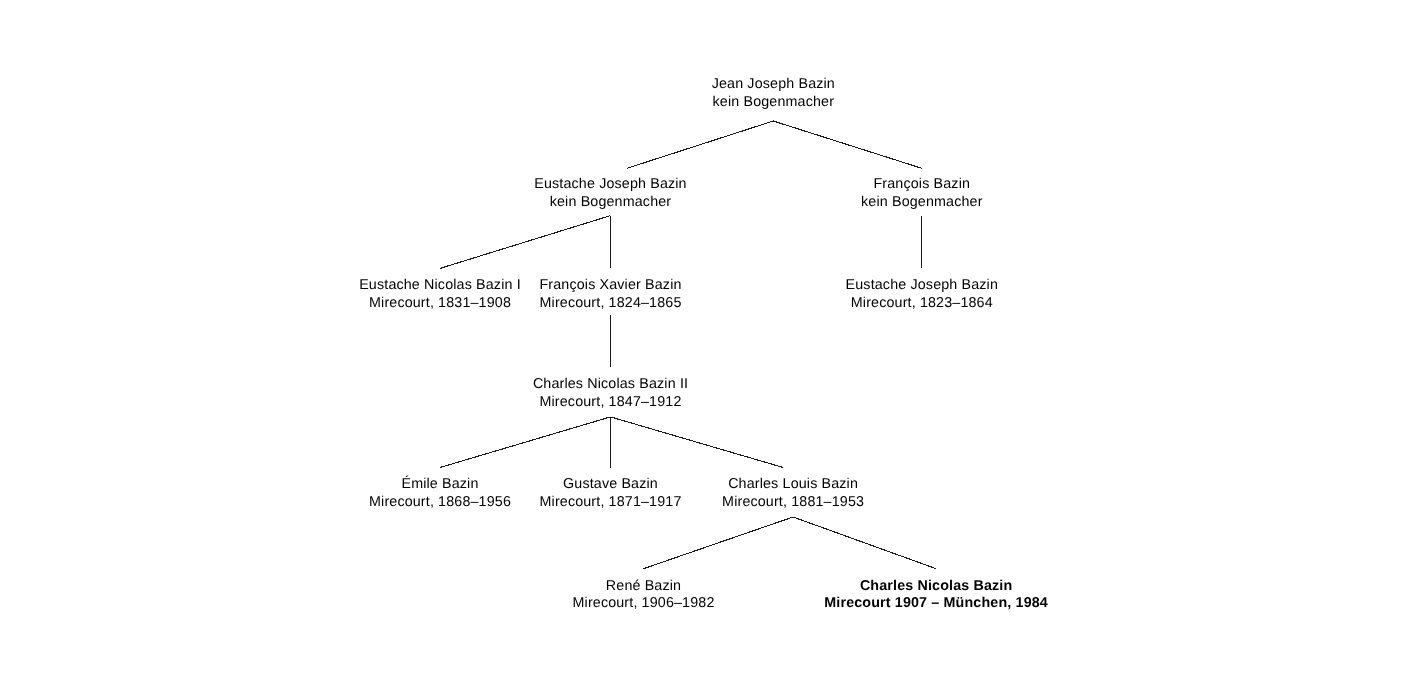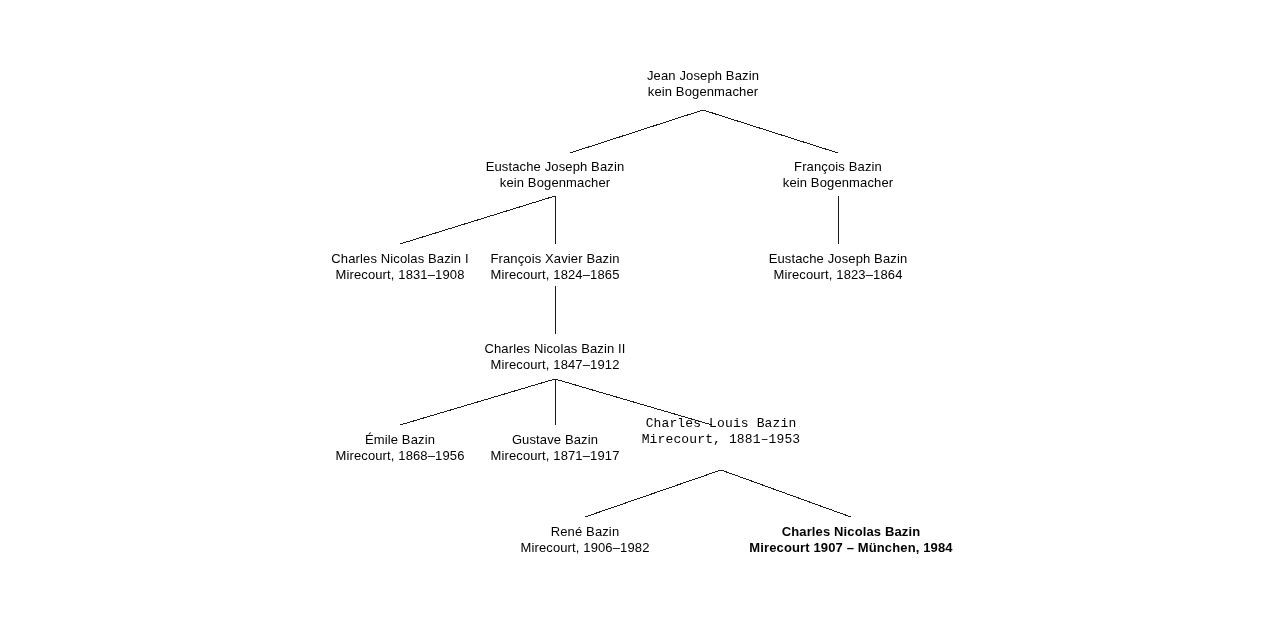--- a/index.html
+++ b/index.html
@@ -60,21 +60,21 @@
       </div>
       <div class="node" style="left: 555px; top: 159px;">
         <span class="line1">Eustache Joseph Bazin</span>
         <span class="line2">kein Bogenmacher</span>
       </div>
       <div class="node" style="left: 838px; top: 159px;">
         <span class="line1">François Bazin</span>
         <span class="line2">kein Bogenmacher</span>
       </div>
       <div class="node" style="left: 400px; top: 251px;">
-        <span class="line1">Charles Nicolas Bazin I</span>
+        <span class="line1">Eustache Nicolas Bazin I</span>
         <span class="line2">Mirecourt, 1831–1908</span>
       </div>
       <div class="node" style="left: 555px; top: 251px;">
         <span class="line1">François Xavier Bazin</span>
         <span class="line2">Mirecourt, 1824–1865</span>
       </div>
       <div class="node" style="left: 838px; top: 251px;">
         <span class="line1">Eustache Joseph Bazin</span>
         <span class="line2">Mirecourt, 1823–1864</span>
       </div>
@@ -83,21 +83,21 @@
         <span class="line2">Mirecourt, 1847–1912</span>
       </div>
       <div class="node" style="left: 400px; top: 432px;">
         <span class="line1">Émile Bazin</span>
         <span class="line2">Mirecourt, 1868–1956</span>
       </div>
       <div class="node" style="left: 555px; top: 432px;">
         <span class="line1">Gustave Bazin</span>
         <span class="line2">Mirecourt, 1871–1917</span>
       </div>
-      <div class="node" style="left: 721px; top: 416px; font-family: Liberation Mono, monospace;">
+      <div class="node" style="left: 721px; top: 432px;">
         <span class="line1">Charles Louis Bazin</span>
         <span class="line2">Mirecourt, 1881–1953</span>
       </div>
       <div class="node" style="left: 585px; top: 524px;">
         <span class="line1">René Bazin</span>
         <span class="line2">Mirecourt, 1906–1982</span>
       </div>
       <div class="node" style="left: 851px; top: 524px; font-weight: bold;">
         <span class="line1">Charles Nicolas Bazin</span>
         <span class="line2">Mirecourt 1907 – München, 1984</span>

